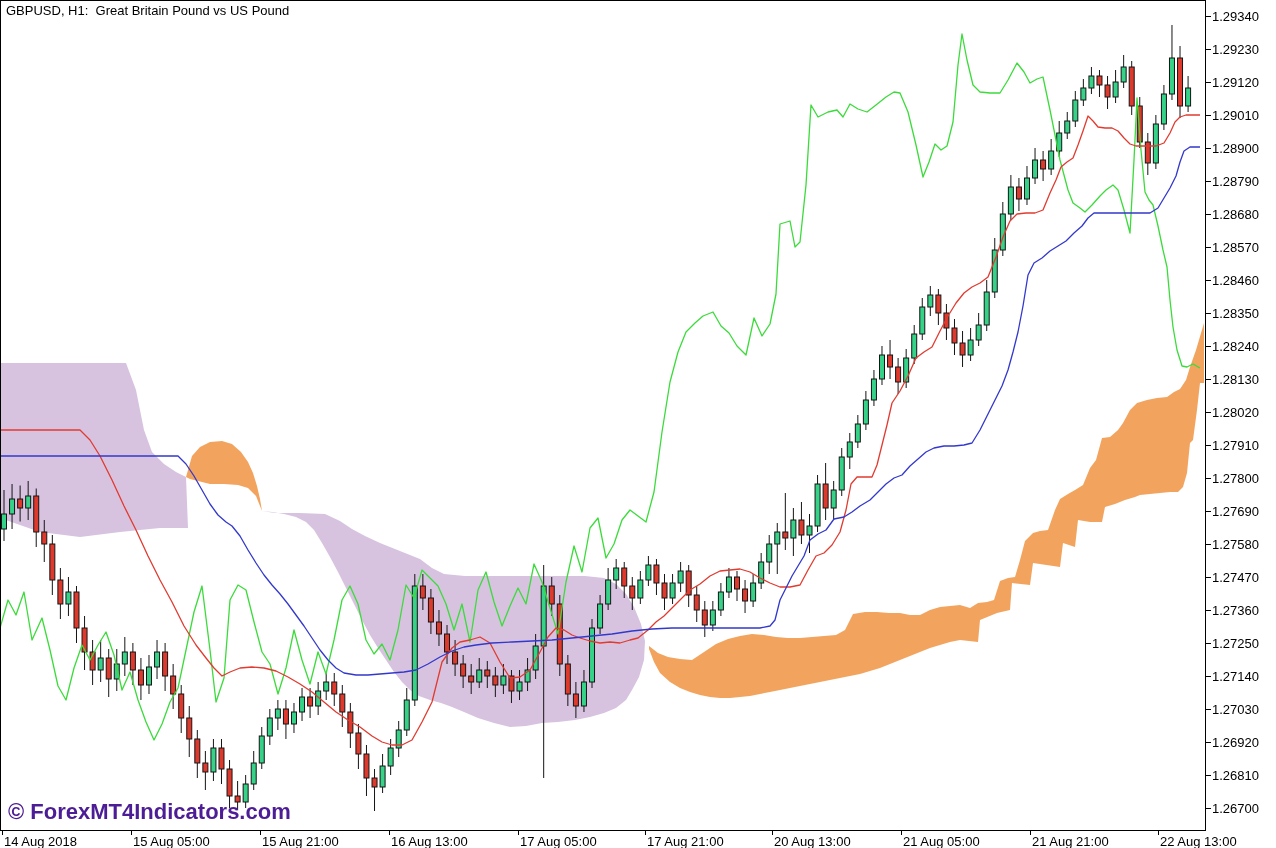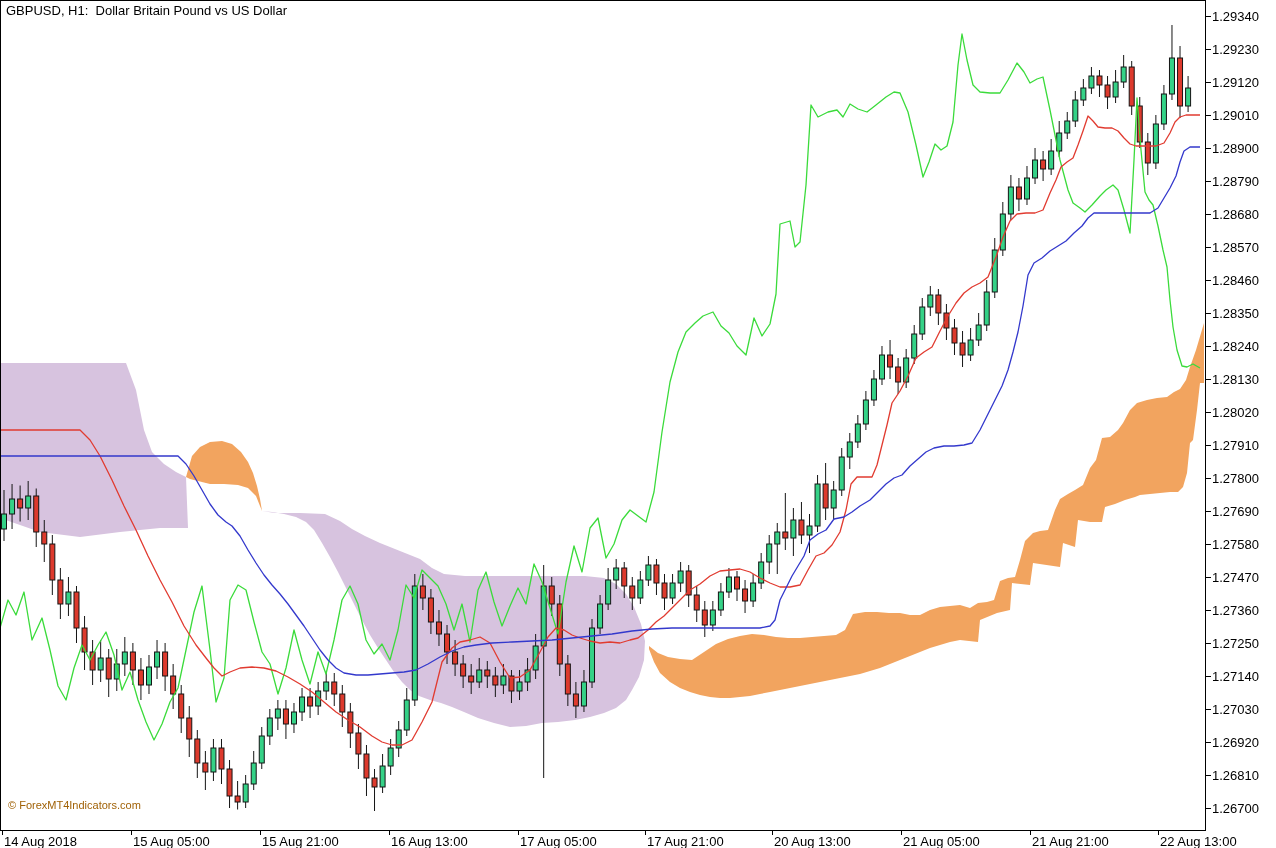--- a/index.html
+++ b/index.html
@@ -1,19 +1,19 @@
 <!DOCTYPE html>
 <html><head>
 <meta charset="utf-8">
 <style>
   html,body{margin:0;padding:0;background:#ffffff;}
   .stage{position:relative;width:1276px;height:848px;background:#fff;overflow:hidden;
          font-family:"Liberation Sans",sans-serif;}
   .chart-title{position:absolute;left:6px;top:3px;font-size:13px;color:#000;white-space:pre;}
-  .watermark{position:absolute;left:8px;top:799px;font-size:11px;color:#a16207;}
+  .watermark{position:absolute;left:8px;top:799px;font-size:22px;color:#4c1d95;font-weight:bold;}
   svg text{font-family:"Liberation Sans",sans-serif;}
 </style>
 </head>
 <body>
 
 <div class="stage">
   <svg id="chart-svg" width="1276" height="848">
     <g id="layer-clouds">
         <path d="M0,363L126,363L136,390L144,430L152,452L164,464L176,472L186,477L188,528L160,528L120,532L80,537L40,532L0,518Z" fill="#d7c3df" stroke="none"></path>
         <path d="M186,477L192,456L200,447L210,442L222,441L232,444L241,452L248,462L253,473L257,486L260,499L262,511L256,496L248,488L238,485L224,484L210,484L198,481L190,479Z" fill="#f2a45f" stroke="none"></path>
@@ -394,15 +394,15 @@
         <line x1="772.5" y1="830" x2="772.5" y2="835" stroke="#000000" stroke-width="1"></line>
         <text x="774" y="846" font-size="13" fill="#000000">20 Aug 13:00</text>
         <line x1="901.5" y1="830" x2="901.5" y2="835" stroke="#000000" stroke-width="1"></line>
         <text x="903" y="846" font-size="13" fill="#000000">21 Aug 05:00</text>
         <line x1="1030.5" y1="830" x2="1030.5" y2="835" stroke="#000000" stroke-width="1"></line>
         <text x="1032" y="846" font-size="13" fill="#000000">21 Aug 21:00</text>
         <line x1="1158.5" y1="830" x2="1158.5" y2="835" stroke="#000000" stroke-width="1"></line>
         <text x="1160" y="846" font-size="13" fill="#000000">22 Aug 13:00</text>
       </g>
   </svg>
-  <div class="chart-title">GBPUSD, H1:  Dollar Britain Pound vs US Dollar</div>
+  <div class="chart-title">GBPUSD, H1:  Great Britain Pound vs US Pound</div>
   <div class="watermark">© ForexMT4Indicators.com</div>
 </div>
 
 </body></html>

